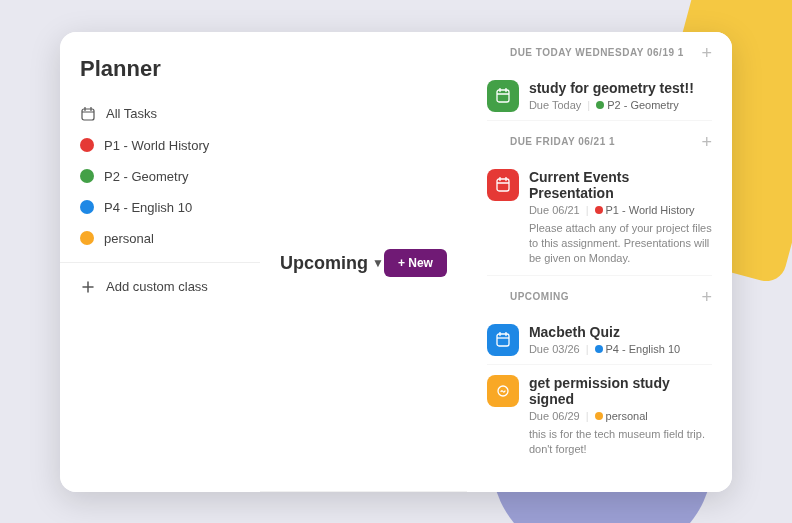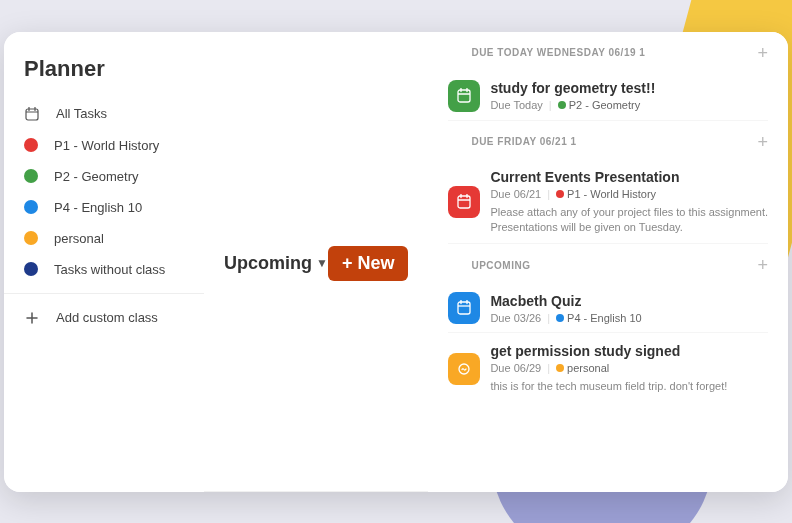--- a/index.html
+++ b/index.html
@@ -35,21 +35,21 @@
       height: 200px;
       background: #9b9fd4;
       border-radius: 50%;
       z-index: 0;
     }
 
     .app-container {
       position: relative;
       z-index: 1;
       display: flex;
-      width: 784px;
+      width: 672px;
       height: 460px;
       background: #f5f5f5;
       border-radius: 16px;
       box-shadow: 0 8px 32px rgba(0,0,0,0.15);
       overflow: hidden;
     }
 
     
     .sidebar {
       width: 200px;
@@ -63,21 +63,21 @@
     .sidebar-title {
       font-size: 22px;
       font-weight: 700;
       color: #333;
       padding: 0 20px 16px 20px;
     }
 
     .sidebar-item {
       display: flex;
       align-items: center;
-      gap: 16px;
+      gap: 10px;
       padding: 8px 20px;
       cursor: pointer;
       font-size: 13px;
       color: #444;
     }
 
     .dot {
       width: 14px;
       height: 14px;
       border-radius: 50%;
@@ -125,26 +125,26 @@
       color: #333;
       cursor: pointer;
     }
 
     .chevron-down {
       font-size: 12px;
       color: #555;
     }
 
     .new-btn {
-      background: #c2410c;
+      background: #701a75;
       color: white;
       border: none;
       border-radius: 6px;
       padding: 7px 14px;
-      font-size: 18px;
+      font-size: 12px;
       font-weight: 600;
       cursor: pointer;
     }
 
     .tasks-scroll {
       flex: 1;
       overflow-y: auto;
       padding: 0 20px 16px 20px;
     }
 
@@ -171,21 +171,20 @@
       cursor: pointer;
       line-height: 1;
     }
 
     
     .task-item {
       display: flex;
       gap: 10px;
       padding: 10px 0 8px 0;
       border-bottom: 1px solid #f5f5f5;
-      align-items: center;
     }
     .task-item:last-child {
       border-bottom: none;
     }
 
     .task-icon {
       width: 32px;
       height: 32px;
       border-radius: 8px;
       display: flex;
@@ -270,24 +269,20 @@
       <div class="dot" style="background:#43a047;"></div>
       <span>P2 - Geometry</span>
     </div>
     <div class="sidebar-item">
       <div class="dot" style="background:#1e88e5;"></div>
       <span>P4 - English 10</span>
     </div>
     <div class="sidebar-item">
       <div class="dot" style="background:#f9a825;"></div>
       <span>personal</span>
-    </div>
-    <div class="sidebar-item">
-      <div class="dot" style="background:#1e3a8a;"></div>
-      <span>Tasks without class</span>
     </div>
 
     <div class="sidebar-divider"></div>
 
 
     <div class="sidebar-item">
       <div class="sidebar-icon">
         <svg width="14" height="14" viewBox="0 0 14 14">
           <line x1="7" y1="2" x2="7" y2="12" stroke="#555" stroke-width="1.5" stroke-linecap="round"></line>
           <line x1="2" y1="7" x2="12" y2="7" stroke="#555" stroke-width="1.5" stroke-linecap="round"></line>
@@ -352,21 +347,21 @@
         <div class="task-body">
           <div class="task-title">Current Events Presentation</div>
           <div class="task-meta">
             <span>Due 06/21</span>
             <span class="task-meta-sep">|</span>
             <span class="class-badge">
               <span class="class-dot" style="background:#e53935;"></span>
               <span>P1 - World History</span>
             </span>
           </div>
-          <div class="task-description">Please attach any of your project files to this assignment. Presentations will be given on Tuesday.</div>
+          <div class="task-description">Please attach any of your project files to this assignment. Presentations will be given on Monday.</div>
         </div>
       </div>
 
       <div class="section-header">
         <span class="section-label">UPCOMING</span>
         <span class="section-add">+</span>
       </div>
 
       <div class="task-item">
         <div class="task-icon" style="background:#1e88e5;">

